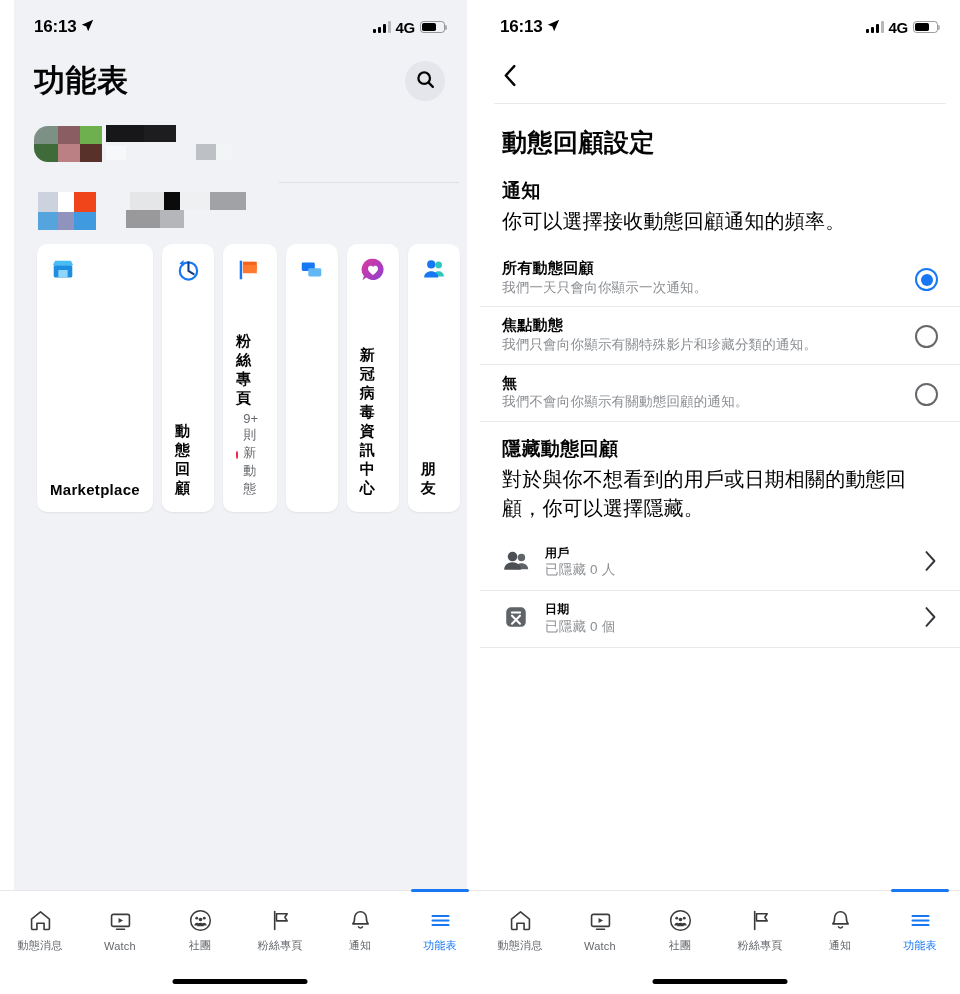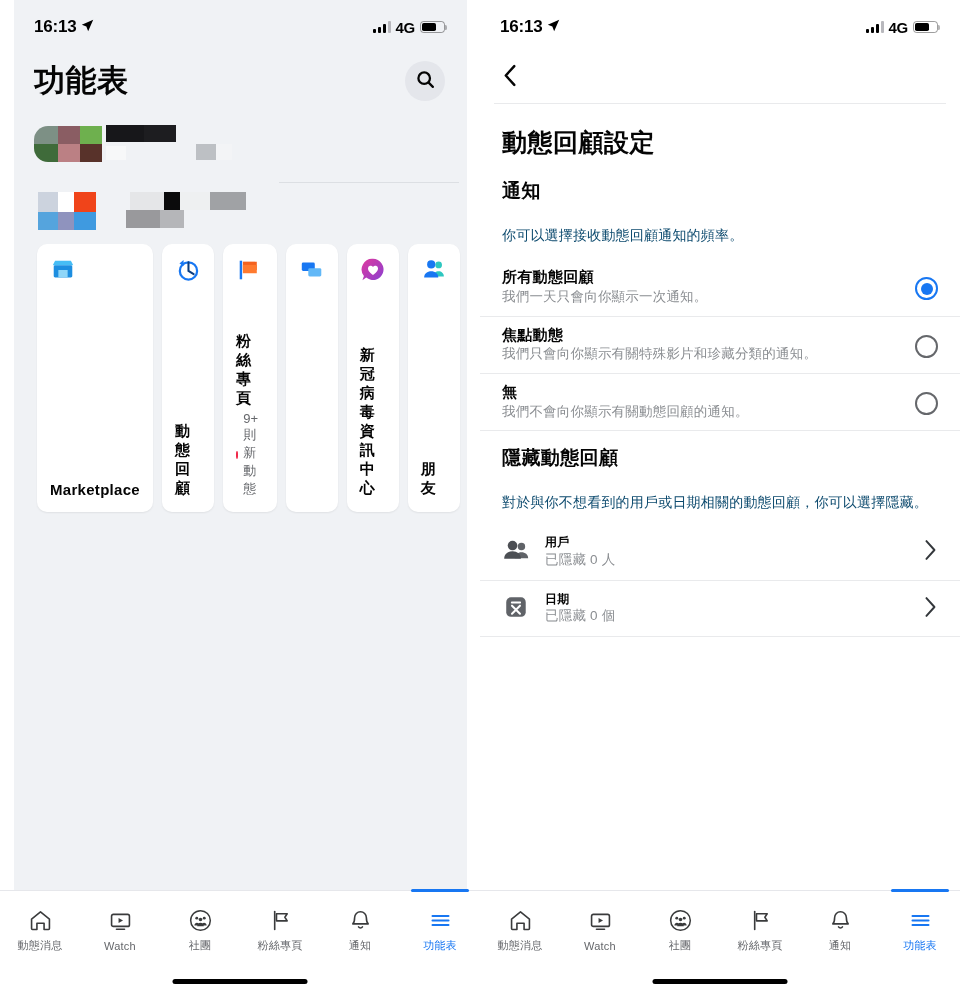--- a/index.html
+++ b/index.html
@@ -146,22 +146,22 @@
   .nav-sep { height: 1px; background: #e9eaec; margin: 0 14px; }
   .page-title {
     font-size: 25px; font-weight: bold; color: #050505;
     padding: 22px 22px 0 22px; letter-spacing: 0.5px;
   }
   .sec-title {
     font-size: 19px; font-weight: bold; color: #050505;
     padding: 19px 22px 0 22px; letter-spacing: 0.4px;
   }
   .sec-desc {
-    font-size: 14px; color: #0c4a6e; line-height: 1.45;
-    padding: 3px 22px 0 22px; letter-spacing: 0.2px; margin-top: 18px;
+    font-size: 20px; color: #000000; line-height: 1.45;
+    padding: 3px 22px 0 22px; letter-spacing: 0.2px;
   }
   .radio-list { margin-top: 14px; }
   .radio-row {
     display: flex; align-items: flex-start; gap: 10px;
     padding: 9px 22px 10px 22px;
     border-bottom: 1px solid #e9eaec;
     min-height: 46px;
   }
   .radio-row .rtext { flex: 1; }
   .rtitle { font-size: 15px; font-weight: bold; color: #050505; letter-spacing: 0.3px; line-height: 1.25; }

